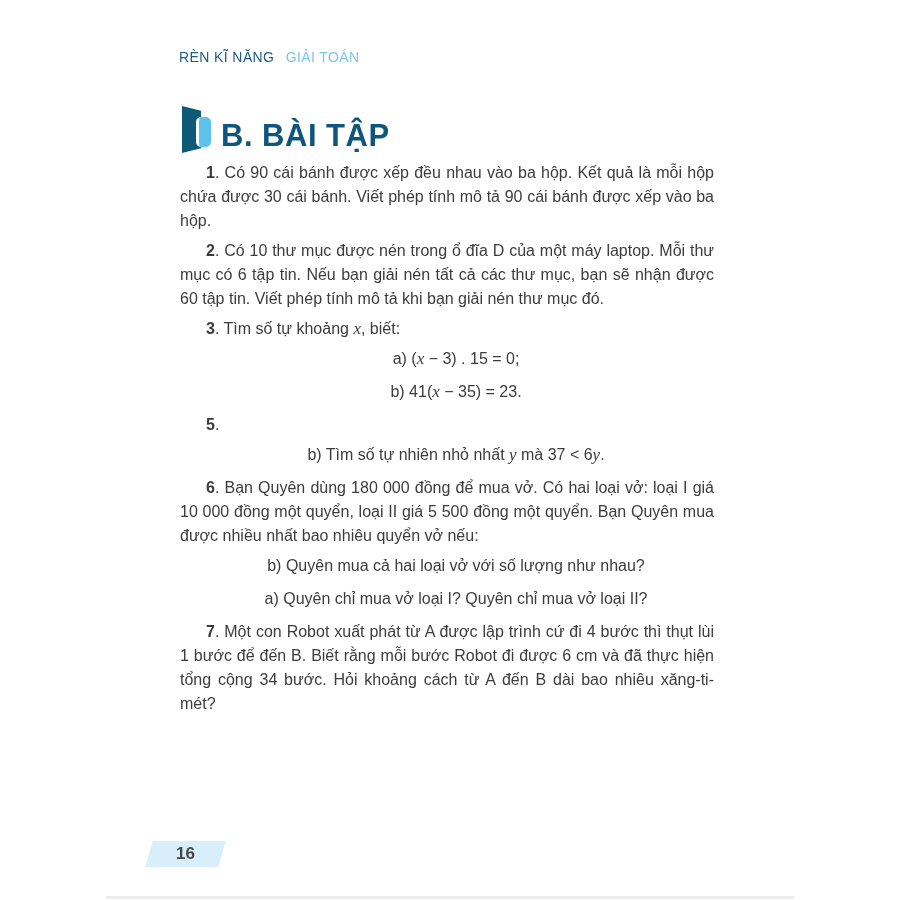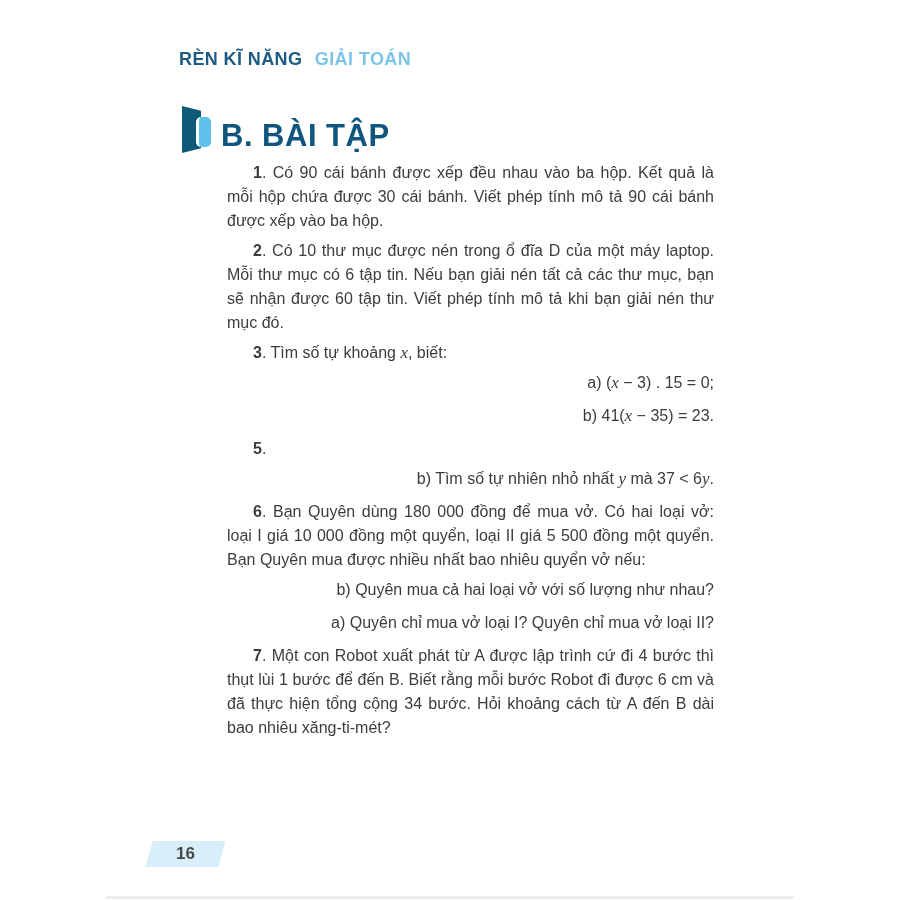--- a/index.html
+++ b/index.html
@@ -10,22 +10,22 @@
     background: #ffffff;
     overflow: hidden;
     font-family: "Liberation Sans", sans-serif;
   }
 
   
   .running-head {
     position: absolute;
     left: 179px;
     top: 49px;
-    font-size: 18px;
-    font-weight: bold;
+    font-size: 14px;
+    font-weight: normal;
     letter-spacing: 0.4px;
     white-space: nowrap;
   }
   .rh-dark  { color: var(--header_dark, #1d5b83); }
   .rh-light { color: var(--header_light, #7cc4e9); margin-left: 7px; }
 
   
   .section-heading {
     position: absolute;
     left: 182px;
@@ -66,26 +66,25 @@
     width: 534px;
     font-size: 16px;
     line-height: 24px;
     color: var(--body_text, #3c3c3c);
   }
   .ex { margin: 0; }
   .para {
     text-align: justify;
     text-indent: 26px;
     margin-bottom: 6px;
-    margin-left: 47px;
   }
   .sub {
     margin-left: 18px;
     margin-bottom: 9px;
-    text-align: right;
+    text-align: center;
   }
   .num  { font-weight: bold; }
   .mvar {
     font-family: "Liberation Serif", serif;
     font-style: italic;
     font-size: 17px;
   }
 
   
   .pagenum {

